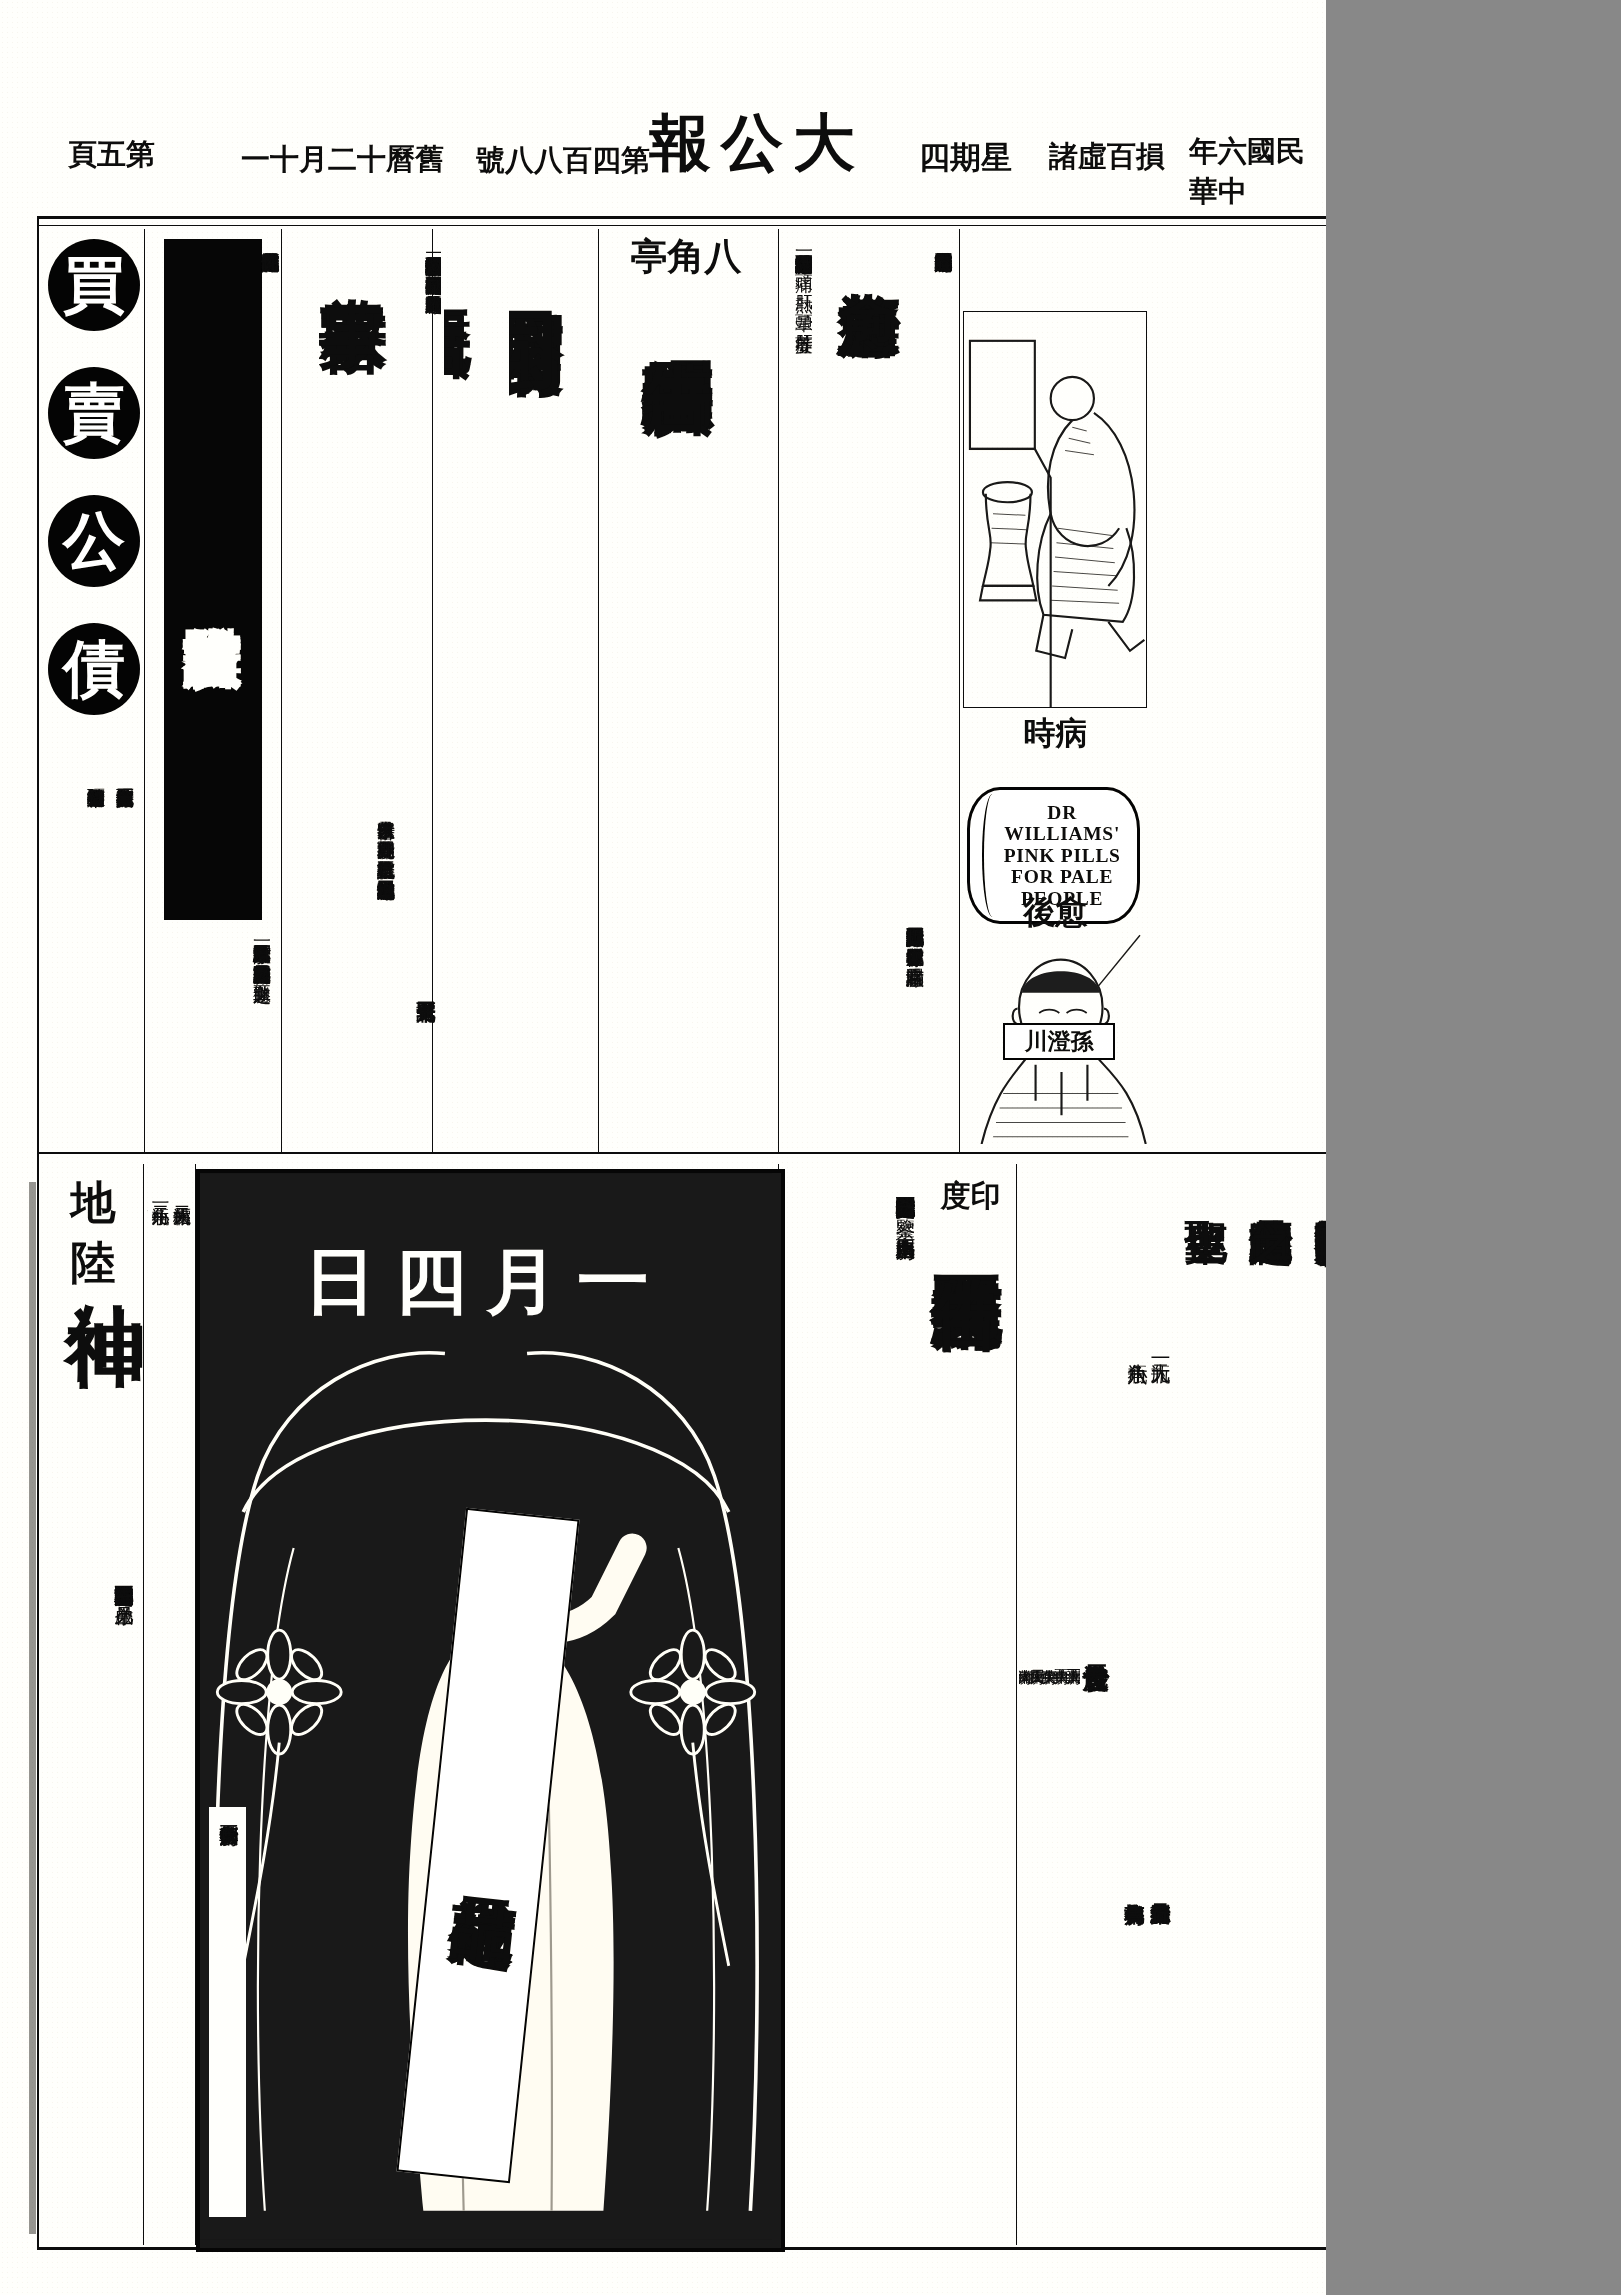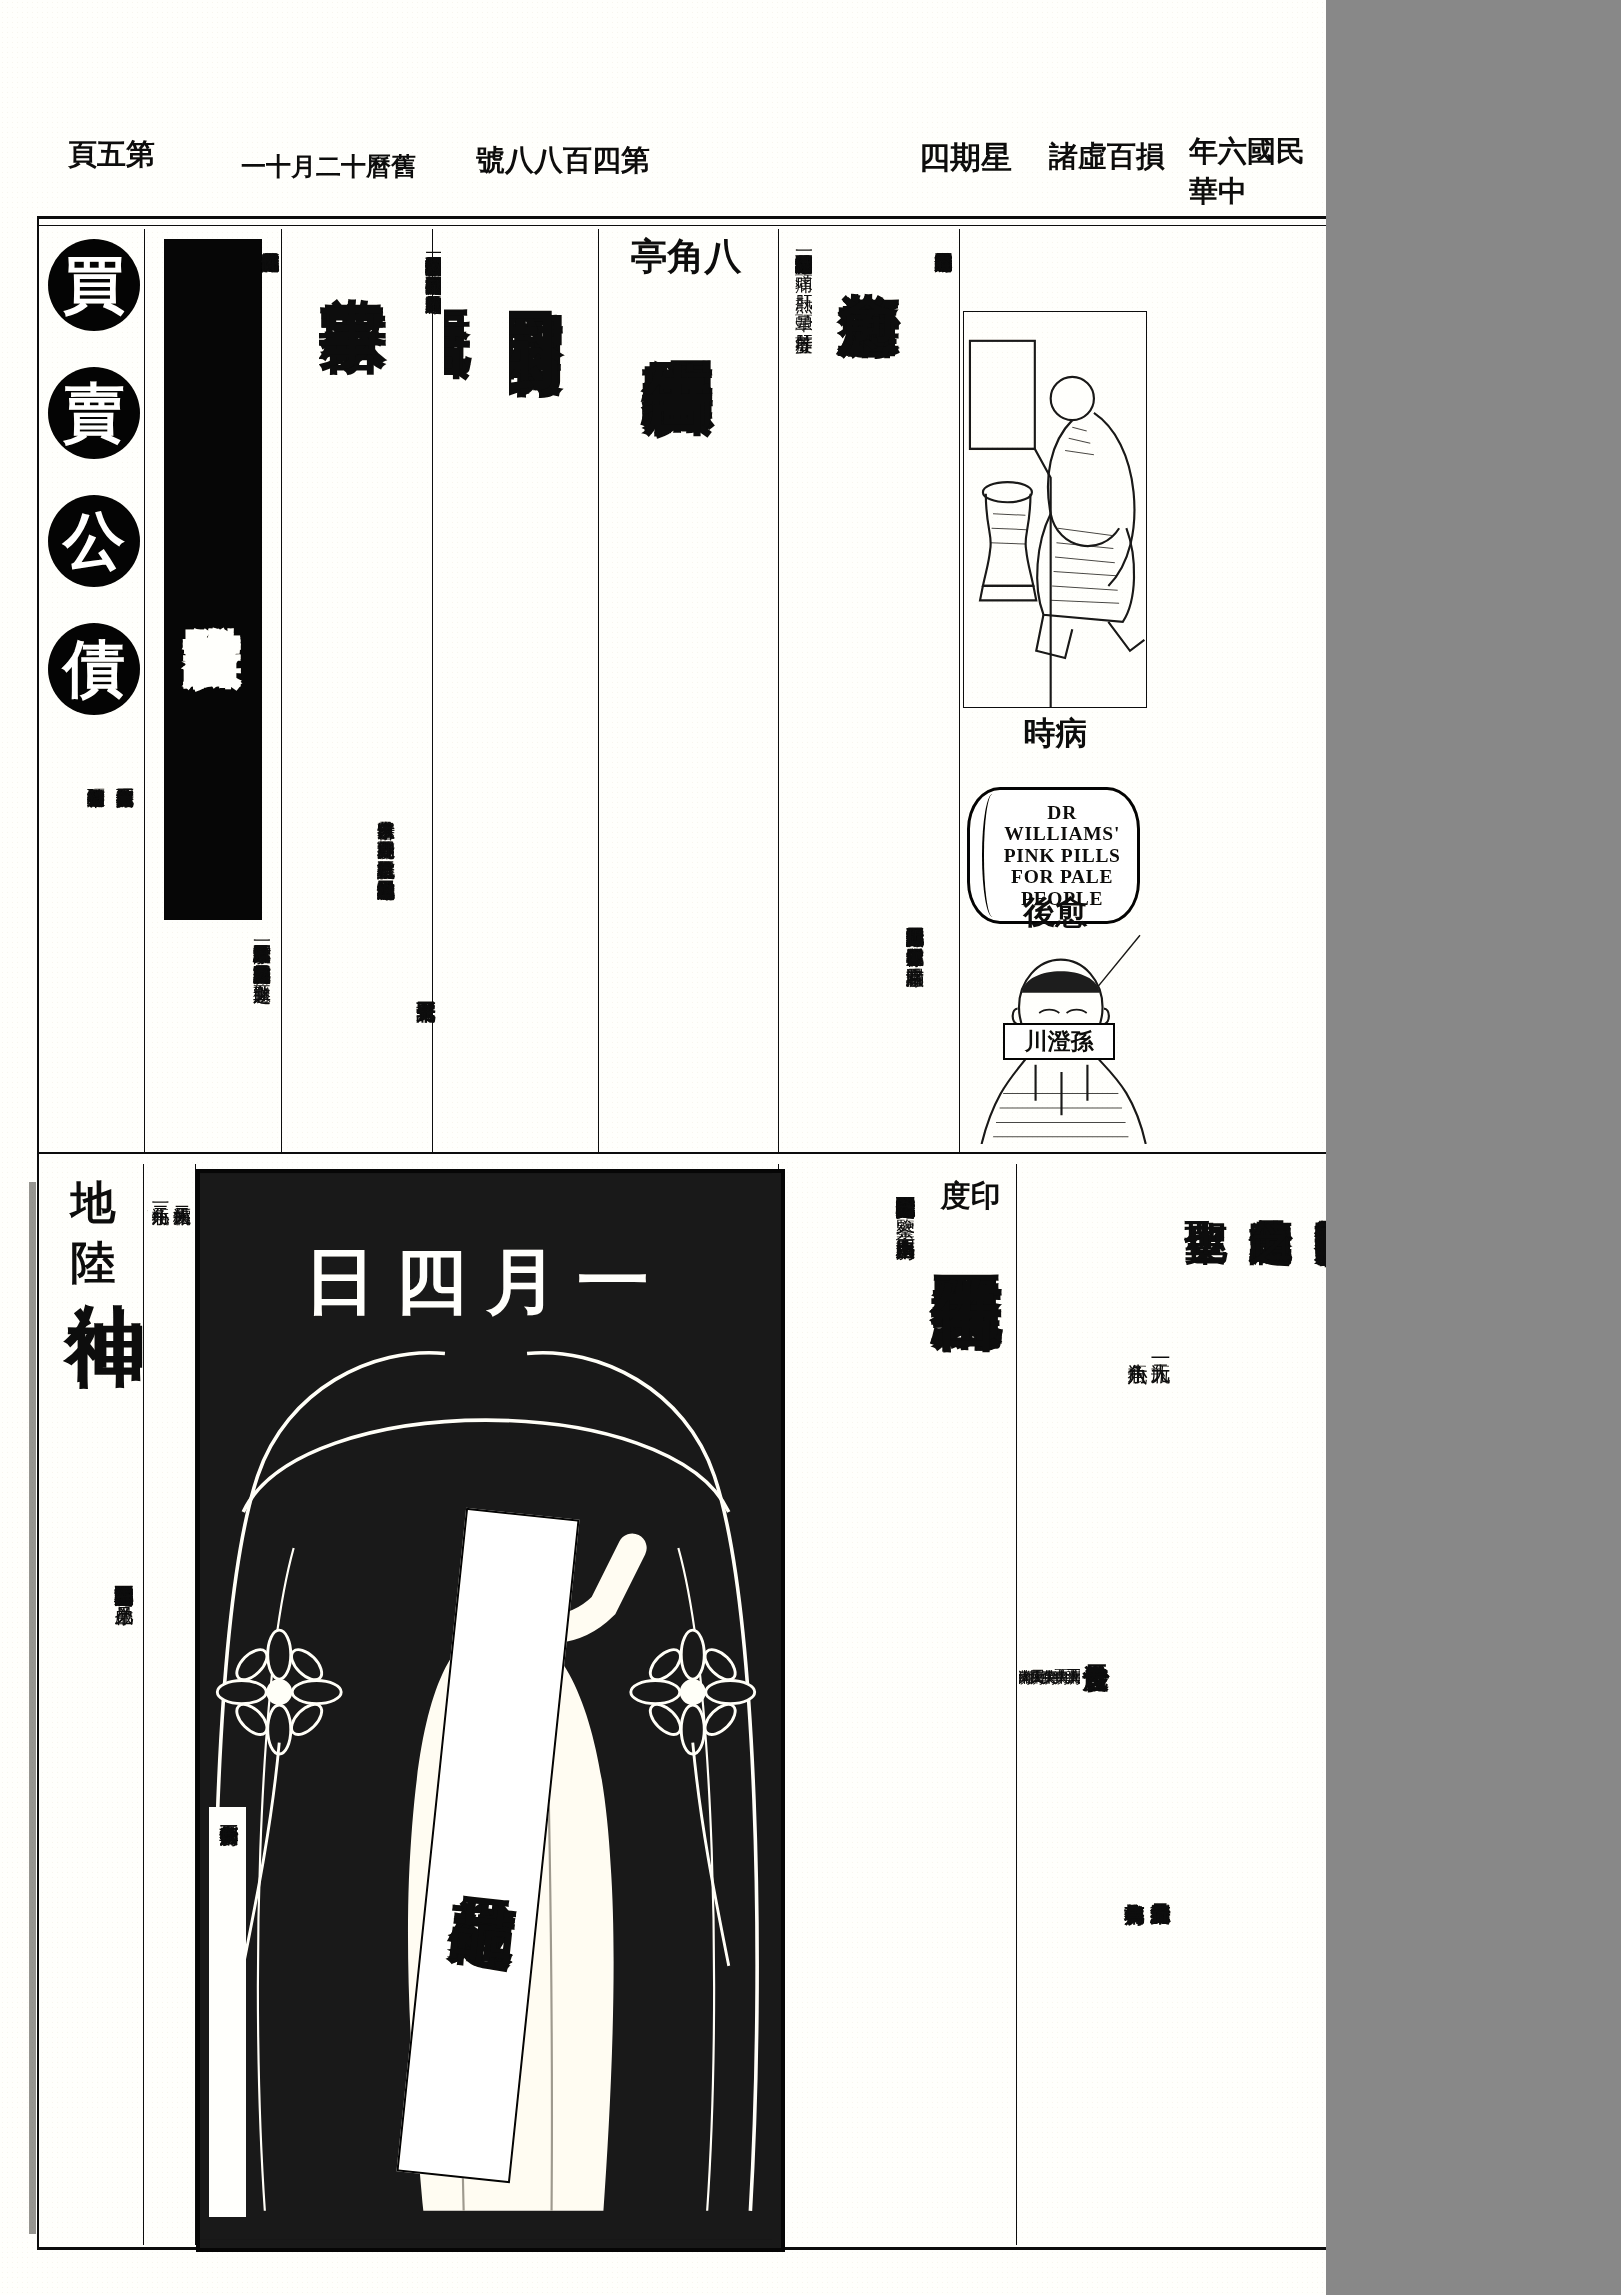--- a/index.html
+++ b/index.html
@@ -32,22 +32,23 @@
   .plate{background:#f7f5ef;border:2.2px solid #141414;display:flex;align-items:center;justify-content:center;}
   .rough{filter:contrast(1.15);}
   .smudge{position:absolute;background:#1c1c1c;opacity:.75;}
 </style>
 </head>
 <body>
 
 <div class="page rough">
 
   <div class="abs" style="left:68px;top:135px;font-size:29px;"><span class="rev bold">頁五第</span></div>
-  <div class="abs" style="left:241px;top:150px;font-size:25px;font-family:Liberation Mono, monospace;"><span class="rev bold">一十月二十曆舊</span></div>
+  <div class="abs" style="left:241px;top:140px;font-size:29px;font-family:Liberation Mono, monospace;"><span class="rev bold">一十月二十曆舊</span></div>
   <div class="abs" style="left:476px;top:141px;font-size:29px;"><span class="rev bold">號八八百四第</span></div>
+  <div class="abs" style="left:649px;top:101px;font-size:62px;letter-spacing:10px;filter:blur(0.4px);"><span class="rev bold">報公大</span></div>
   <div class="abs" style="left:919px;top:137px;font-size:31px;"><span class="rev bold">四期星</span></div>
   <div class="abs" style="left:1049px;top:137px;font-size:29px;"><span class="rev bold">諸虛百損</span></div>
   <div class="abs" style="left:1189px;top:132px;font-size:29px;"><span class="rev bold">年六國民華中</span></div>
 
   <div class="hline" style="left:37px;top:216px;width:1551px;height:2.9px;"></div>
   <div class="hline" style="left:37px;top:225px;width:1551px;height:1.4px;"></div>
   <div class="hline" style="left:37px;top:1152px;width:1551px;height:2.2px;"></div>
   <div class="hline" style="left:37px;top:2247px;width:1551px;height:2.9px;"></div>
   <div class="vline" style="left:37px;top:216px;height:2034px;"></div>
   <div class="vline" style="left:1583px;top:216px;height:2034px;"></div>

